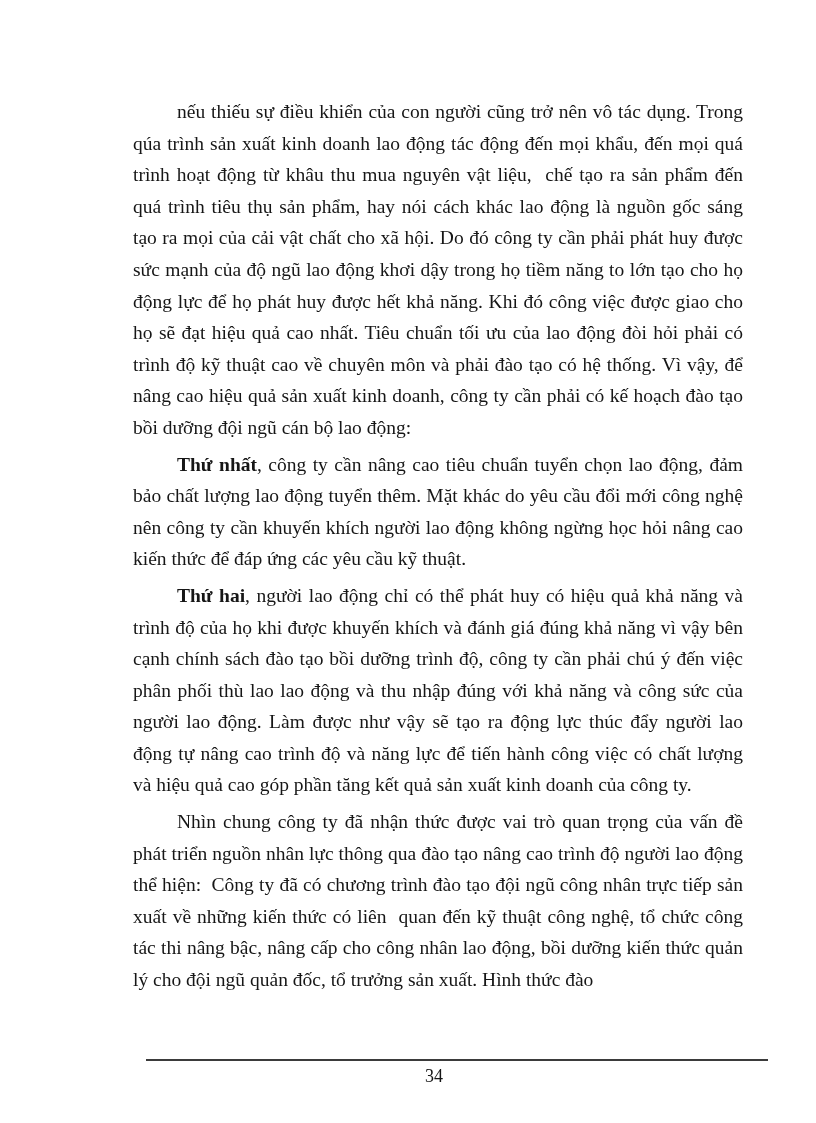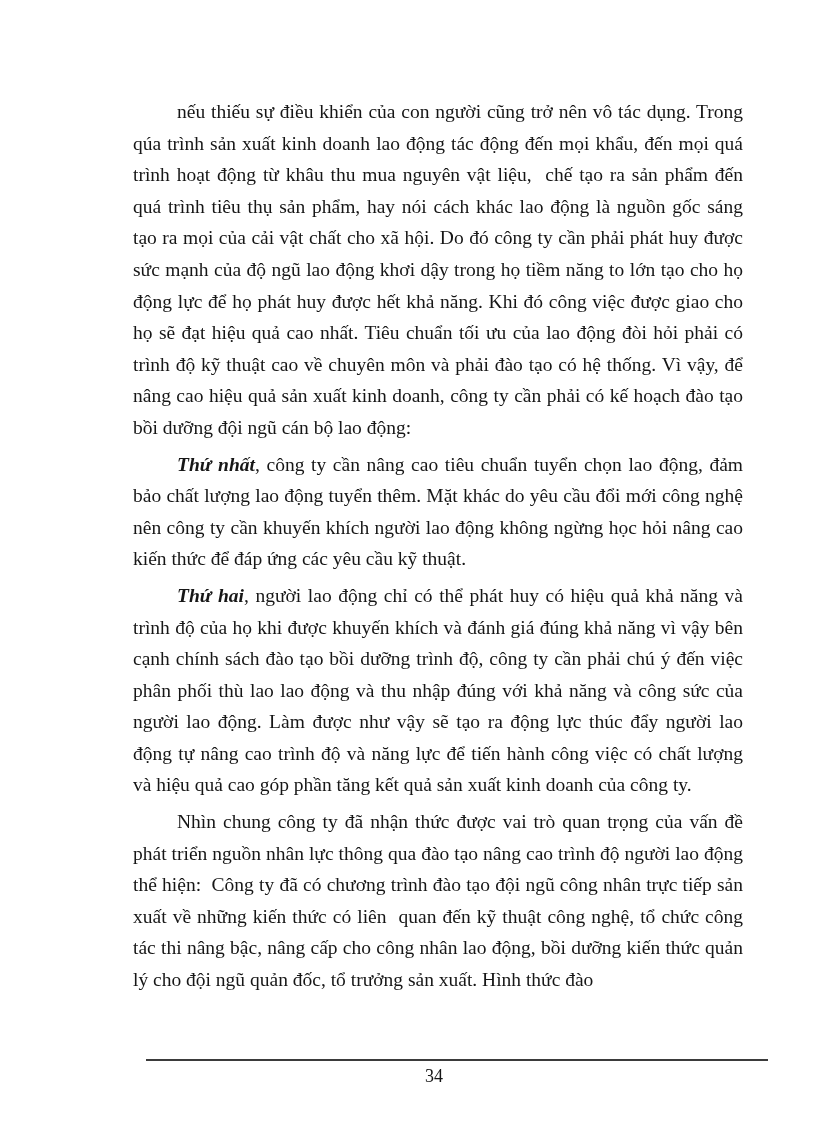--- a/index.html
+++ b/index.html
@@ -26,21 +26,20 @@
   .para {
     font-size: 19.5px;
     line-height: 31.6px;
     text-align: justify;
     text-indent: 44px;
     margin: 0 0 5px 0;
     white-space: pre-wrap;
   }
   .para .lead {
     font-weight: bold;
-    font-style: italic;
   }
   .footer-rule {
     position: absolute;
     left: 146px;
     top: 1059px;
     width: 622px;
     height: 0;
     border-top: 2px solid #3b3b3b;
   }
   .page-number {

